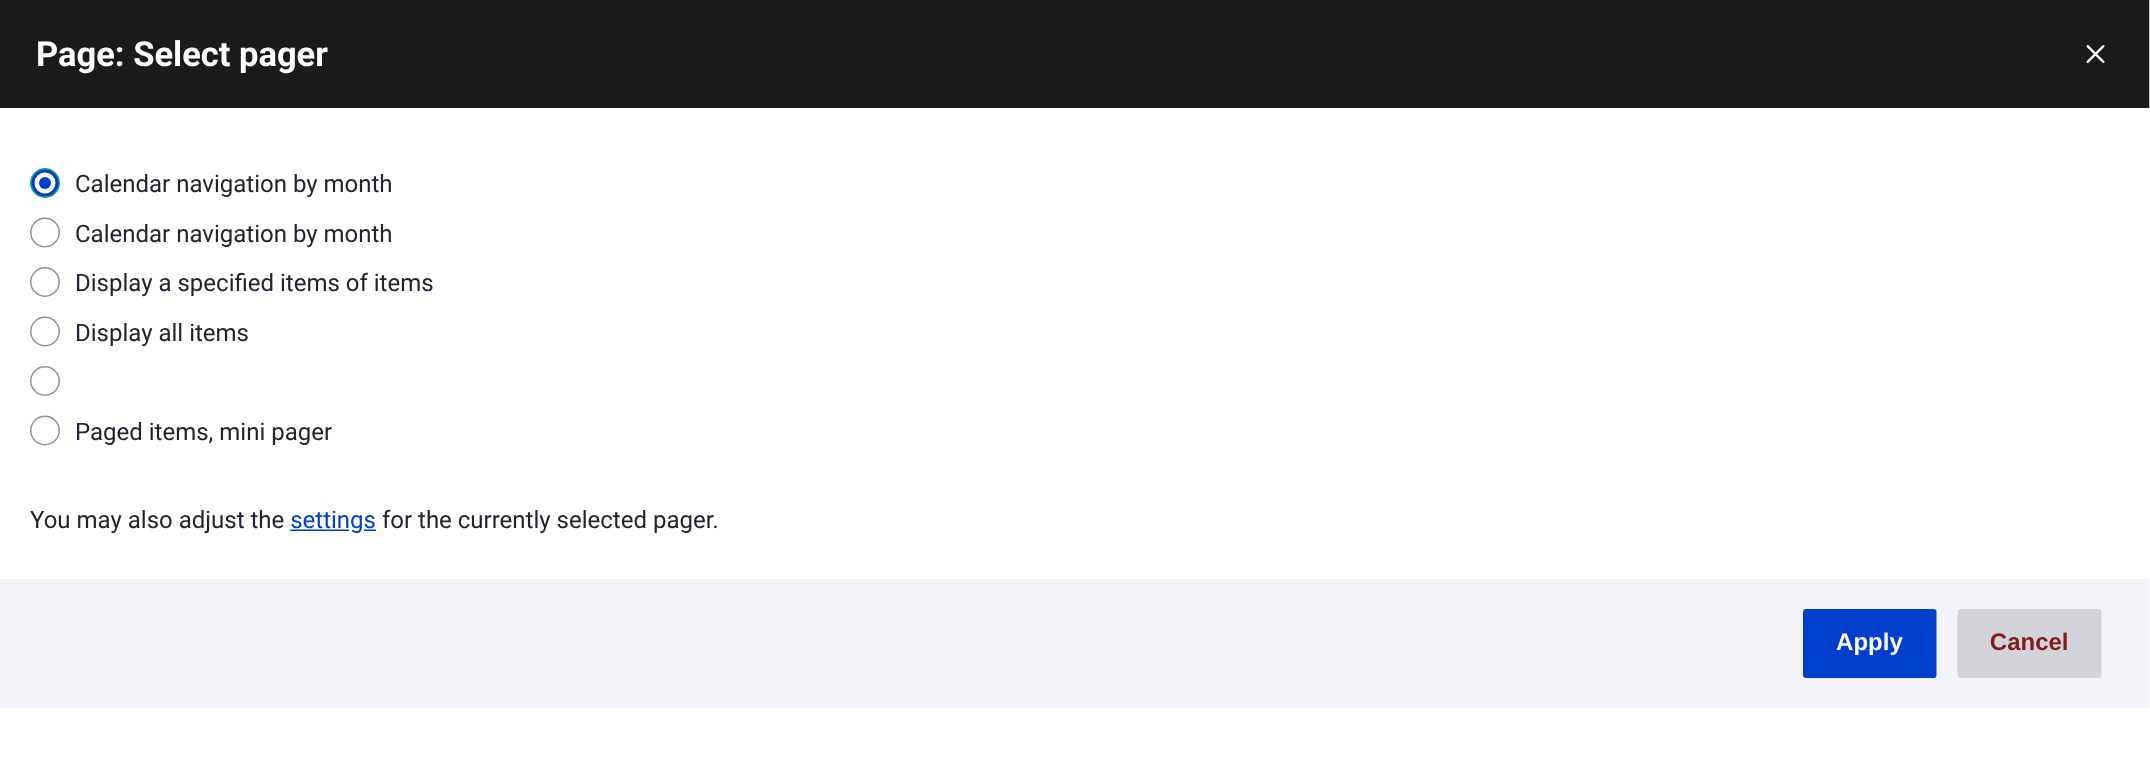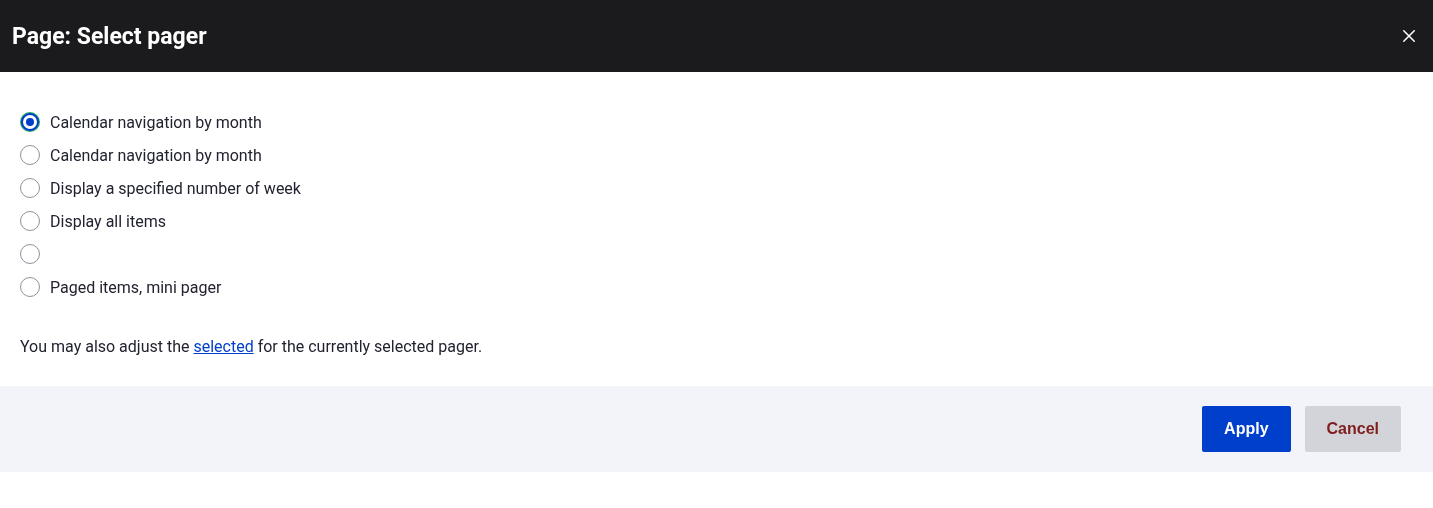--- a/index.html
+++ b/index.html
@@ -11,21 +11,21 @@
       font-family: -apple-system, BlinkMacSystemFont, "Segoe UI", Roboto, sans-serif;
       background: #fff;
       width: 1433px;
     }
     .header {
       background: #1b1b1d;
       color: #fff;
       display: flex;
       align-items: center;
       justify-content: space-between;
-      padding: 18px 12px;
+      padding: 18px 24px;
       height: 72px;
       gap: 36px;
     }
     .header-title {
       font-size: 23px;
       font-weight: 700;
     }
     .close-btn {
       width: 24px;
       height: 24px;
@@ -138,36 +138,36 @@
     <label class="radio-item">
       <span class="radio-circle selected"></span>
       <span class="radio-label">Calendar navigation by month</span>
     </label>
     <label class="radio-item">
       <span class="radio-circle"></span>
       <span class="radio-label">Calendar navigation by month</span>
     </label>
     <label class="radio-item">
       <span class="radio-circle"></span>
-      <span class="radio-label">Display a specified number of week</span>
+      <span class="radio-label">Display a specified items of items</span>
     </label>
     <label class="radio-item">
       <span class="radio-circle"></span>
       <span class="radio-label">Display all items</span>
     </label>
     <label class="radio-item">
       <span class="radio-circle"></span>
     </label>
     <label class="radio-item">
       <span class="radio-circle"></span>
       <span class="radio-label">Paged items, mini pager</span>
     </label>
   </div>
 
   <div class="hint-text">
-    <span>You may also adjust the </span><a href="#">selected</a><span> for the currently selected pager.</span>
+    <span>You may also adjust the </span><a href="#">settings</a><span> for the currently selected pager.</span>
   </div>
 </div>
 
 <div class="footer">
   <button class="btn btn-primary">Apply</button>
   <button class="btn btn-secondary">Cancel</button>
 </div>
 
 </body></html>

